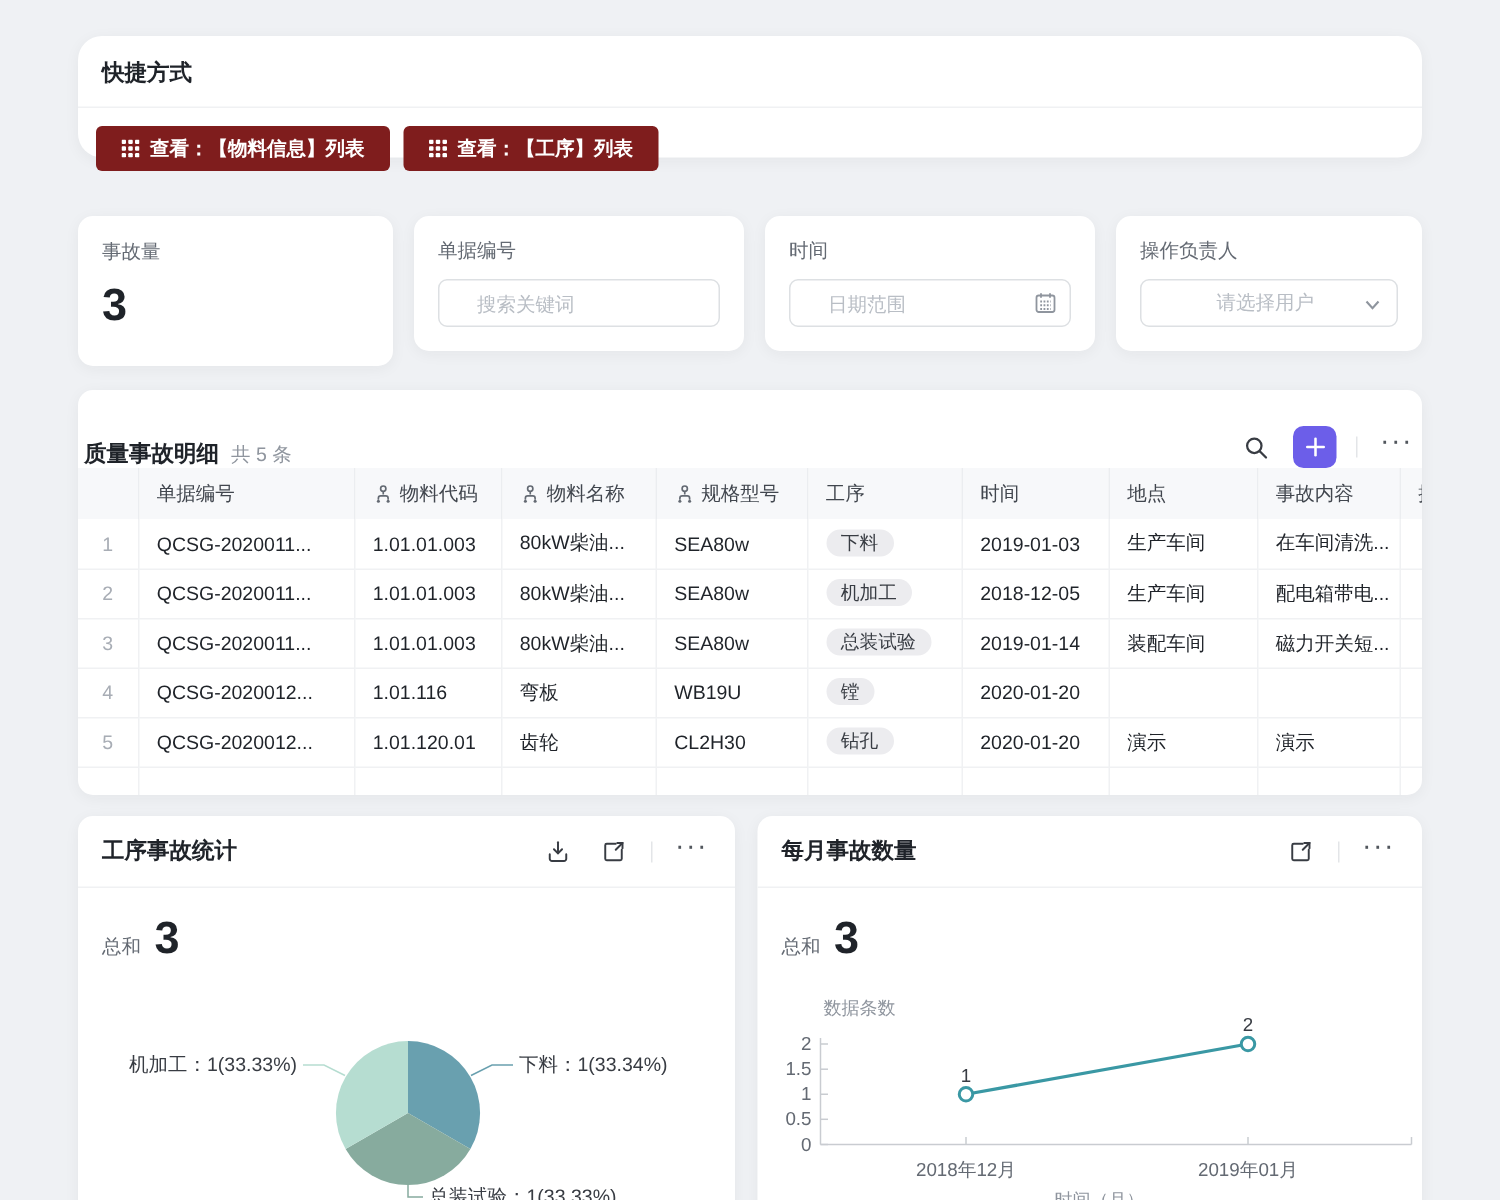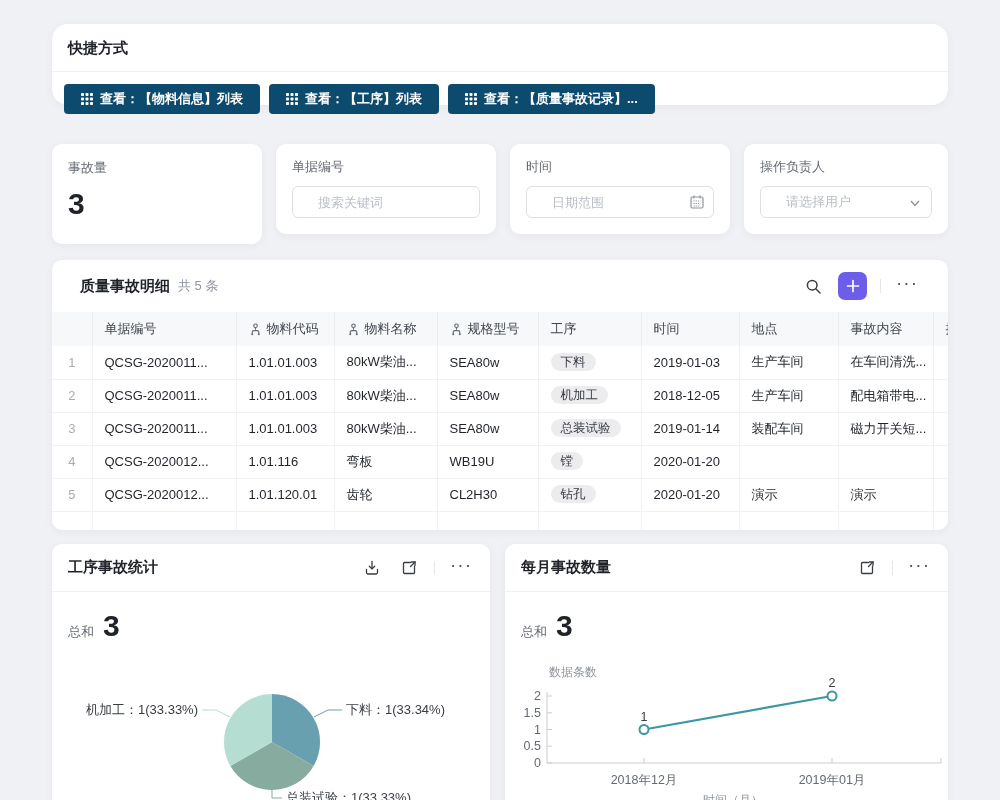--- a/index.html
+++ b/index.html
@@ -12,45 +12,45 @@
   .card {
     position:absolute; background:#fff; border-radius:10px;
     box-shadow:0 2px 10px rgba(31,35,41,.05);
   }
   
   #shortcuts { left:52px; top:24px; width:896px; height:81px;border-radius:16px; }
   .sc-title { font-size:15px; font-weight:700; padding:15px 16px 13px; border-bottom:1px solid #f0f1f3; }
   .sc-row { display:flex; gap:9px; padding:12px; }
   .sc-btn {
     display:flex; align-items:center; gap:7px; height:30px; padding:0 17px;
-    background:#0c4a6e; color:#fff; border:none; border-radius:4px;
+    background:#7f1d1d; color:#fff; border:none; border-radius:4px;
     font-size:13px; font-weight:600; cursor:pointer;
     font-family:"Liberation Sans","DejaVu Sans",sans-serif; white-space:nowrap;
   }
   
   .f-label { font-size:13px; color:#646a73; }
   #f-count { left:52px; top:144px; width:210px; height:100px; padding:15px 16px; }
   #f-count .big { font-size:30px; font-weight:700; margin-top:10px; letter-spacing:.5px; }
   .f-card { padding:14px 16px; }
   #f-doc  { left:276px; top:144px; width:220px; height:90px; }
   #f-time { left:510px; top:144px; width:220px; height:90px; }
   #f-op   { left:744px; top:144px; width:204px; height:90px; }
   .inp-wrap { position:relative; margin-top:10px; }
   .inp {
     width:100%; height:32px; border:1px solid #dde0e3; border-radius:6px;
     padding:0 30px 0 25px; font-size:13px; color:#1f2329; background:#fff; outline:none;
     font-family:"Liberation Sans","DejaVu Sans",sans-serif;
   }
   .inp::placeholder { color:#b9bec5; }
   .inp-ico { position:absolute; right:9px; top:8px; width:16px; height:16px; color:#8f959e; }
-  .sel { display:flex; align-items:center; justify-content:flex-start; cursor:pointer; }
+  .sel { display:flex; align-items:center; justify-content:center; cursor:pointer; }
   .sel .ph { color:#b9bec5; font-size:13px; line-height:30px; }
   
   #table-card { left:52px; top:260px; width:896px; height:270px; overflow:hidden; }
-  .t-head { display:flex; align-items:center; height:52px; padding:0 28px; }
+  .t-head { display:flex; align-items:flex-end; height:52px; padding:0 4px; }
   .t-title { font-size:15px; font-weight:700; }
   .t-count { font-size:13px; color:#8f959e; margin-left:8px; }
   .t-tools { margin-left:auto; display:flex; align-items:center; gap:13px; }
   .icon-btn { width:24px; height:24px; display:flex; align-items:center; justify-content:center;
               background:none; border:none; cursor:pointer; color:#383c43; }
   .plus-btn { width:29px; height:28px; background:#6C5EE9; border:none; border-radius:7px;
               color:#fff; display:flex; align-items:center; justify-content:center; cursor:pointer; }
   .v-div { width:1px; height:14px; background:#e3e5e8; }
   .dots { font-size:19px; color:#51565d; line-height:14px; letter-spacing:1px; background:none; border:none; cursor:pointer; padding:0 2px 6px; }
   table { border-collapse:collapse; table-layout:fixed; width:1021px; font-size:13px; }
@@ -116,36 +116,20 @@
             <rect x="0" y="4.5" width="3" height="3" rx="0.8"></rect>
             <rect x="4.5" y="4.5" width="3" height="3" rx="0.8"></rect>
             <rect x="9" y="4.5" width="3" height="3" rx="0.8"></rect>
             <rect x="0" y="9" width="3" height="3" rx="0.8"></rect>
             <rect x="4.5" y="9" width="3" height="3" rx="0.8"></rect>
             <rect x="9" y="9" width="3" height="3" rx="0.8"></rect>
           </g>
         </svg>
       <span>查看：【工序】列表</span>
     </button>
-    <button class="sc-btn">
-      <svg width="12" height="12" viewBox="0 0 12 12">
-          <g fill="#fff">
-            <rect x="0" y="0" width="3" height="3" rx="0.8"></rect>
-            <rect x="4.5" y="0" width="3" height="3" rx="0.8"></rect>
-            <rect x="9" y="0" width="3" height="3" rx="0.8"></rect>
-            <rect x="0" y="4.5" width="3" height="3" rx="0.8"></rect>
-            <rect x="4.5" y="4.5" width="3" height="3" rx="0.8"></rect>
-            <rect x="9" y="4.5" width="3" height="3" rx="0.8"></rect>
-            <rect x="0" y="9" width="3" height="3" rx="0.8"></rect>
-            <rect x="4.5" y="9" width="3" height="3" rx="0.8"></rect>
-            <rect x="9" y="9" width="3" height="3" rx="0.8"></rect>
-          </g>
-        </svg>
-      <span>查看：【质量事故记录】...</span>
-    </button>
   </div>
 </div>
 
 <div class="card" id="f-count">
   <div class="f-label">事故量</div>
   <div class="big">3</div>
 </div>
 
 <div class="card f-card" id="f-doc">
   <div class="f-label">单据编号</div>

